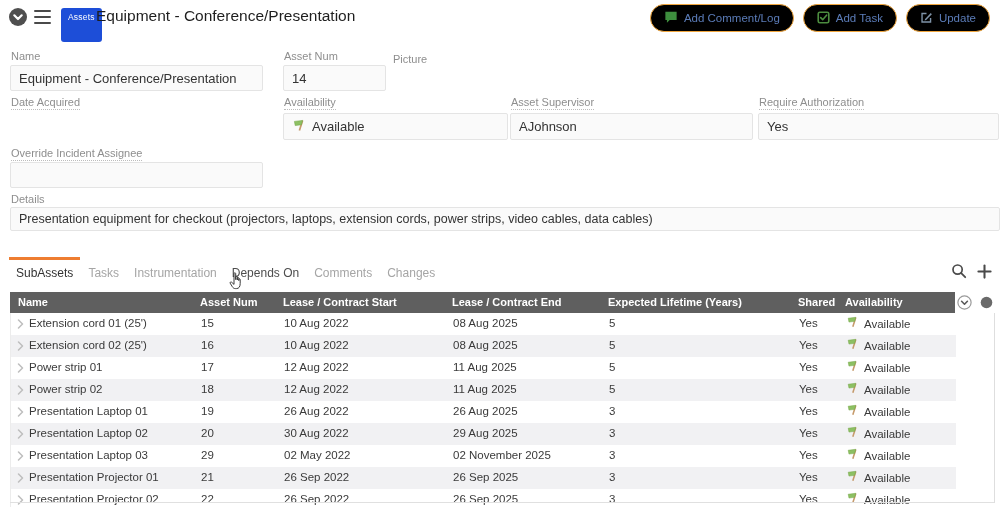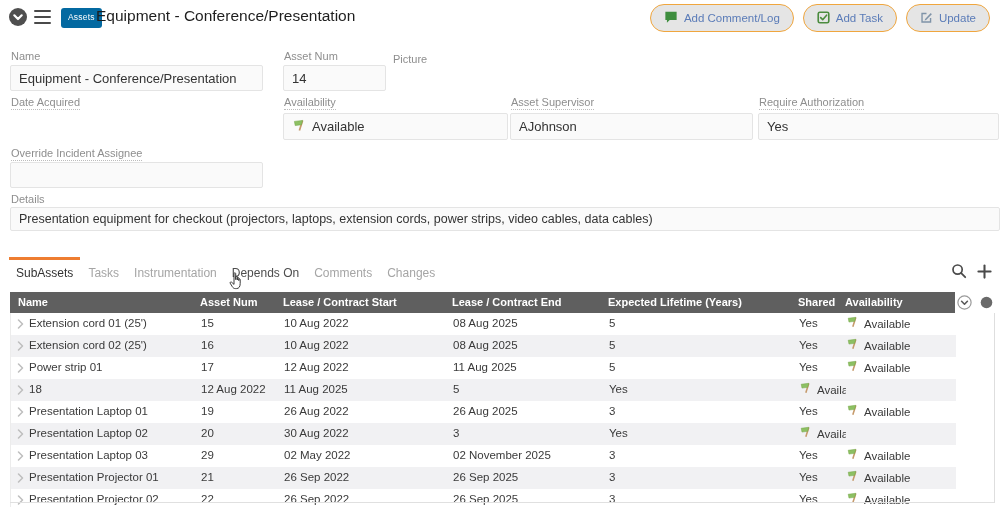--- a/index.html
+++ b/index.html
@@ -6,28 +6,28 @@
   #app{
     position:relative;width:1000px;height:507px;background:#ffffff;overflow:hidden;
     font-family:"Liberation Sans",sans-serif;color:#333;
   }
   
   .hdr-icon{position:absolute;cursor:pointer;}
   #collapse-circle{left:9px;top:8px;width:18px;height:18px;}
   #menu-btn{left:34px;top:10px;width:17px;height:14px;display:flex;flex-direction:column;justify-content:space-between;}
   #menu-btn i{display:block;height:2.4px;background:#4a4a4a;border-radius:1px;}
   #type-badge{
-    position:absolute;left:61px;top:8px;height:20px;line-height:18px;
-    background:#0369a1;color:#fff;font-size:8.5px;padding:0 7px;border-radius:3px;letter-spacing:.2px;
+    position:absolute;left:61px;top:8px;height:34px;line-height:18px;
+    background:#1d4ed8;color:#fff;font-size:8.5px;padding:0 7px;border-radius:3px;letter-spacing:.2px;
   }
   #page-title{position:absolute;left:96px;top:7px;font-size:15.5px;color:#1e1e1e;}
   #hdr-buttons{position:absolute;right:10px;top:4px;display:flex;gap:9px;}
   .pill-btn{
     display:flex;align-items:center;gap:6px;height:28px;padding:0 13px;
-    border:1.5px solid #f0a63e;border-radius:16px;background:#e5e5e5;
+    border:1.5px solid #f0a63e;border-radius:16px;background:#000000;
     color:#5b7cb8;font-size:11.5px;cursor:pointer;white-space:nowrap;
   }
   .pill-btn svg{flex:0 0 auto;}
   
   .f-label{position:absolute;font-size:11px;color:#8e8e8e;}
   .f-label.u-dotted{border-bottom:1px dotted #bcbcbc;padding-bottom:1px;}
   .f-input{
     position:absolute;background:#fafafa;border:1px solid #e4e4e4;border-radius:2px;
     font-size:13px;color:#333;padding-left:8px;display:flex;align-items:center;gap:7px;
     overflow:hidden;white-space:nowrap;
@@ -284,20 +284,21 @@
       </span>
       <span>Available</span>
     </span>
   </div>
       <div class="trow tgrid">
     <span class="expander">
       <svg width="7" height="10" viewBox="0 0 7 10">
         <path d="M1.5 1 L5.5 5 L1.5 9" stroke="#bdbdbd" stroke-width="1.5" fill="none" stroke-linecap="round" stroke-linejoin="round"></path>
       </svg>
     </span>
+    <span class="cell">Power strip 02</span>
     <span class="cell">18</span>
     <span class="cell">12 Aug 2022</span>
     <span class="cell">11 Aug 2025</span>
     <span class="cell">5</span>
     <span class="cell">Yes</span>
     <span class="cell avail-cell">
       <span>
         <svg width="12" height="12" viewBox="0 0 13 13">
           <line x1="10.6" y1="1.6" x2="7.4" y2="11.6" stroke="#c59a6b" stroke-width="1.7"></line>
           <polygon points="10.6,1.4 2.4,2.4 3.2,6.6 9.4,5.8" fill="#8dc063" stroke="#6da23e" stroke-width="0.5"></polygon>
@@ -330,20 +331,21 @@
   </div>
       <div class="trow tgrid">
     <span class="expander">
       <svg width="7" height="10" viewBox="0 0 7 10">
         <path d="M1.5 1 L5.5 5 L1.5 9" stroke="#bdbdbd" stroke-width="1.5" fill="none" stroke-linecap="round" stroke-linejoin="round"></path>
       </svg>
     </span>
     <span class="cell">Presentation Laptop 02</span>
     <span class="cell">20</span>
     <span class="cell">30 Aug 2022</span>
+    <span class="cell">29 Aug 2025</span>
     <span class="cell">3</span>
     <span class="cell">Yes</span>
     <span class="cell avail-cell">
       <span>
         <svg width="12" height="12" viewBox="0 0 13 13">
           <line x1="10.6" y1="1.6" x2="7.4" y2="11.6" stroke="#c59a6b" stroke-width="1.7"></line>
           <polygon points="10.6,1.4 2.4,2.4 3.2,6.6 9.4,5.8" fill="#8dc063" stroke="#6da23e" stroke-width="0.5"></polygon>
         </svg>
       </span>
       <span>Available</span>

